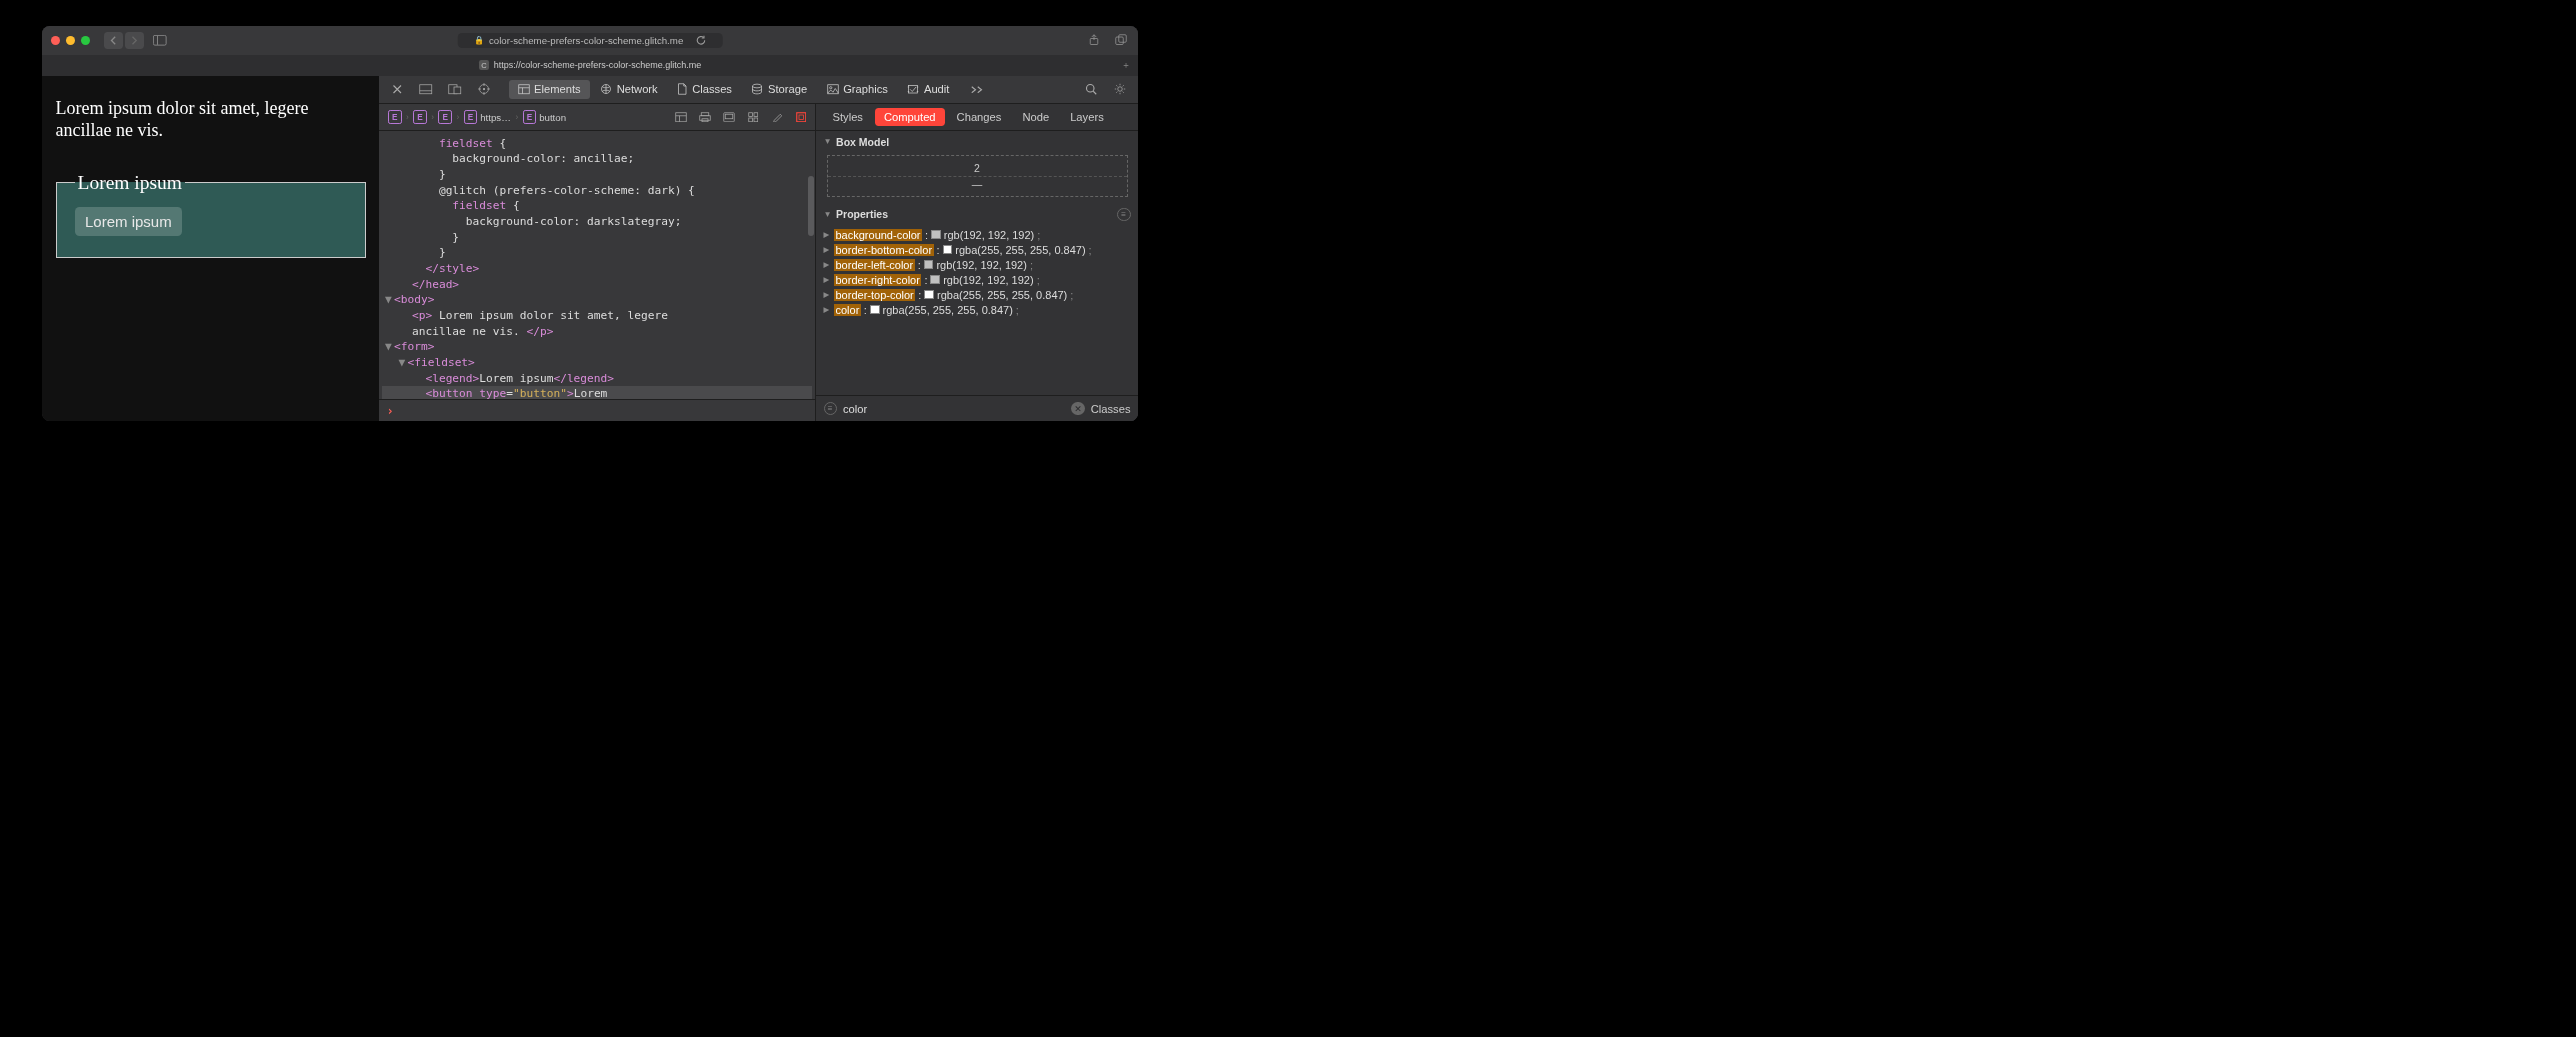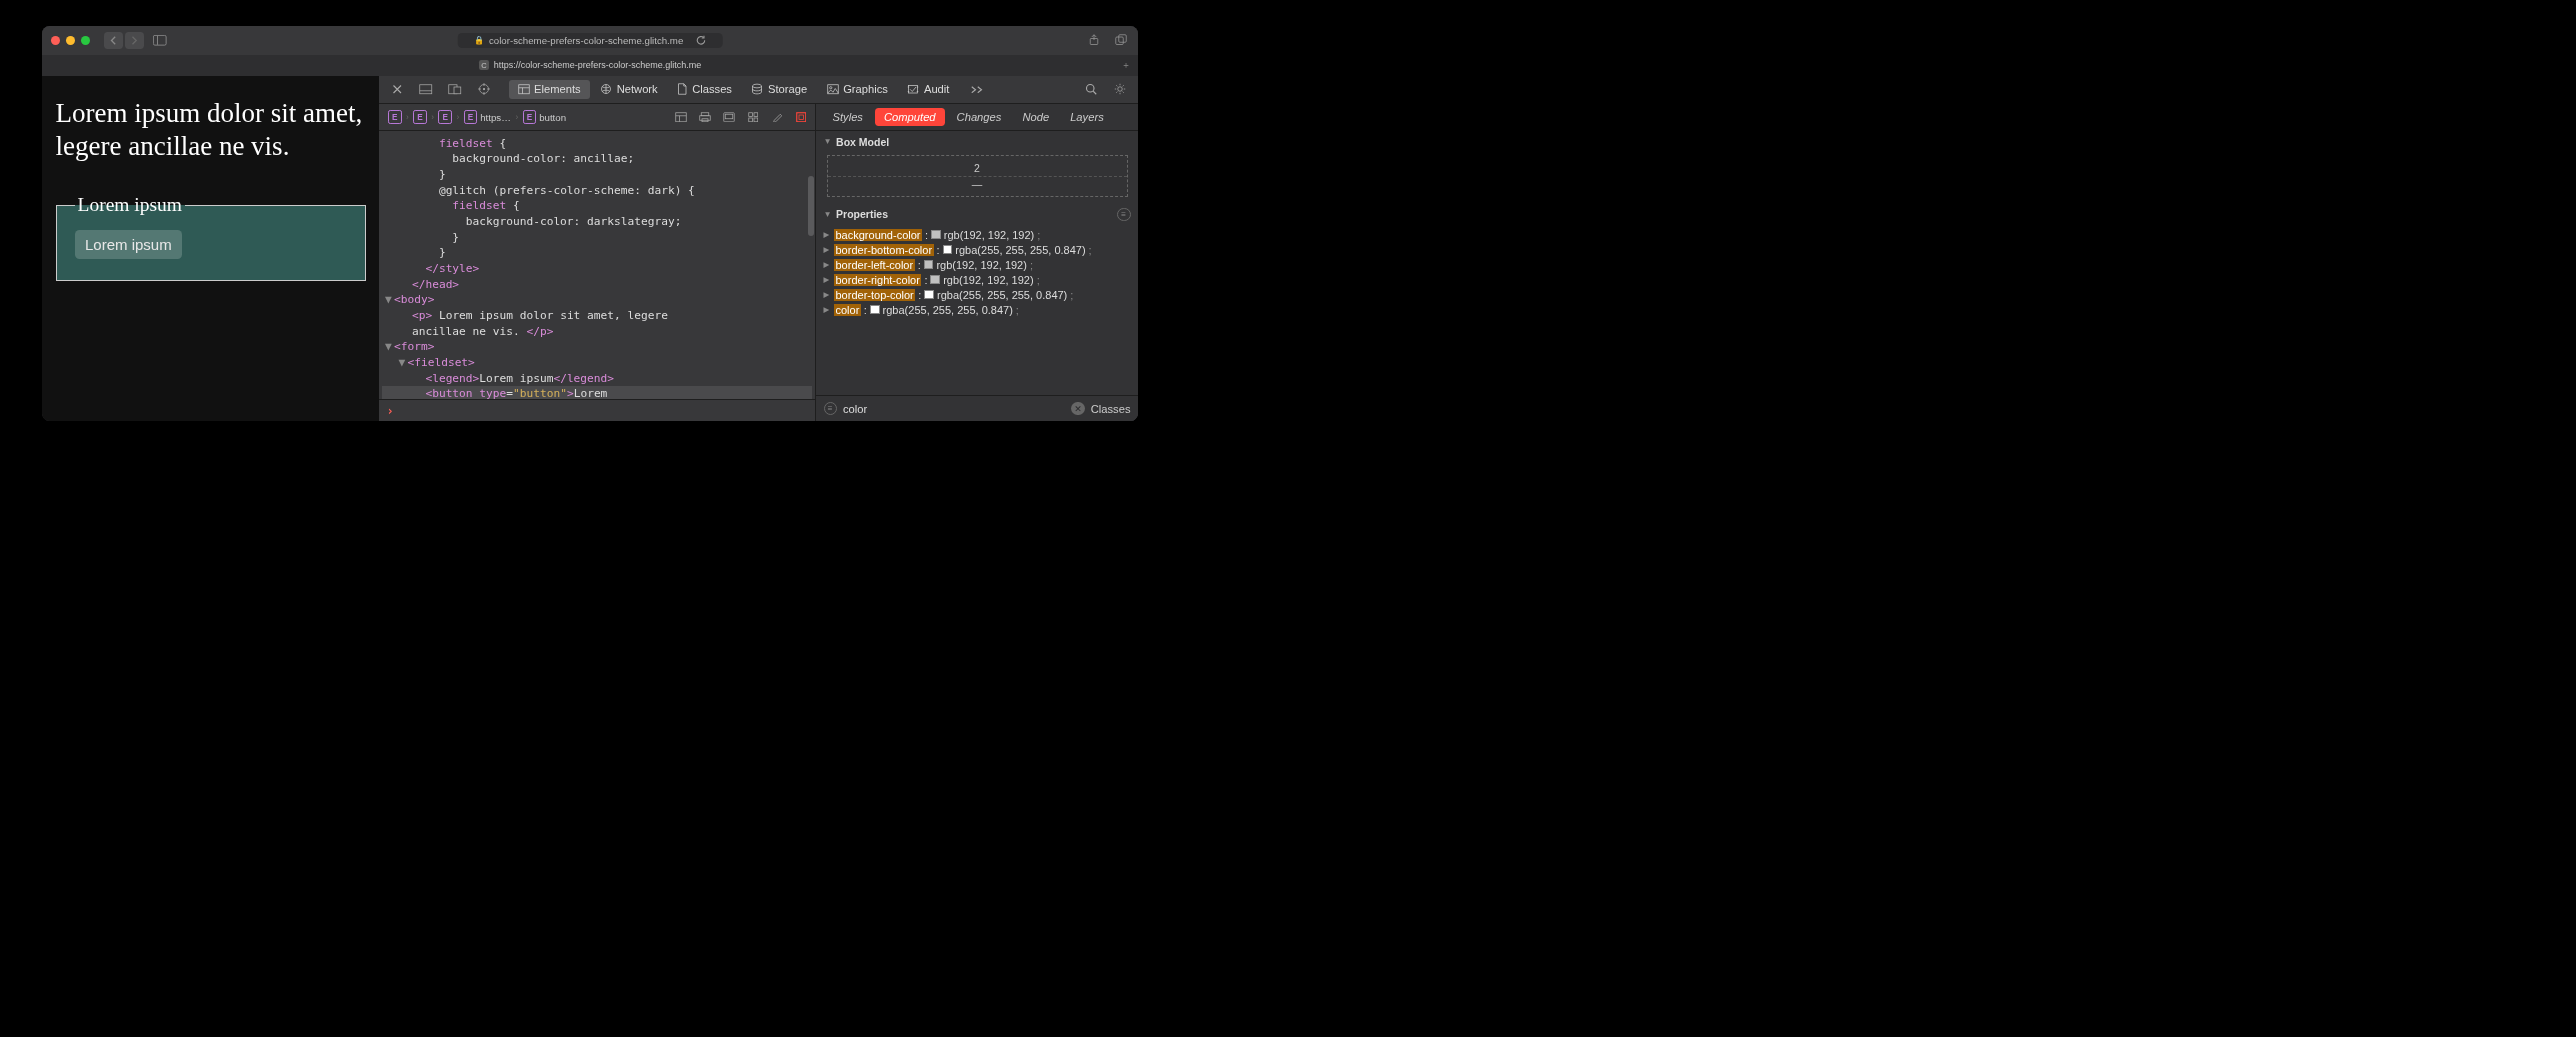--- a/index.html
+++ b/index.html
@@ -24,21 +24,21 @@
 .tb-icon { width: 16.5px; height: 16.5px; display: flex; align-items: center; justify-content: center; }
 
 
 .tabbar { height: 21px; background: #2e2e30; display: flex; align-items: center; justify-content: center; font-size: 9px; color: #ccc; position: relative; }
 .tab-fav { width: 10.5px; height: 10.5px; background: #555; border-radius: 2.2px; margin-right: 4.5px; display: inline-flex; align-items:center; justify-content:center; font-size:7.5px; color:#ccc;}
 .tab-plus { position: absolute; right: 7.5px; color: #888; }
 
 
 .split { display: flex; height: calc(100% - 49px); }
 .page { width: 337px; background: #111; color: #fff; padding: 21px 13.5px; }
-.page p { font-family: Georgia, 'Times New Roman', serif; font-size: 27px; line-height: 1.25; margin-bottom: 30px; }
+.page p { font-family: Georgia, 'Times New Roman', serif; font-size: 18px; line-height: 1.25; margin-bottom: 30px; }
 .page fieldset { border: 1.5px solid #ccc; background: #2f5a55; padding: 13.5px 18px 21px; }
 .page legend { font-family: Georgia, serif; font-size: 19.5px; color: #fff; padding: 0 3px; }
 .page button { background: #547873; color: #e8e8e8; border: none; padding: 6px 10.5px; font-size: 15px; border-radius: 4.5px; }
 
 .devtools { flex: 1; display: flex; flex-direction: column; background: #38383a; }
 
 
 .dt-toolbar { height: 28.5px; display: flex; align-items: center; padding: 0 7.5px; gap: 8px; border-bottom: 0.7px solid #1e1e1e; }
 .dt-icon { width: 21px; height: 21px; display: flex; align-items: center; justify-content: center; color: #aaa; cursor: pointer; }
 .dt-tabs { display: flex; gap: 1.5px; margin-left: 6px; }
@@ -68,21 +68,21 @@
 .dom .txt { color: #ddd; }
 .dom .tri { color: #888; display: inline-block; width: 9px; }
 .dom .sel { background: #4a4a4c; }
 .dom-scroll { position:absolute; right:1.5px; top:45px; width:6px; height:60px; background:#5a5a5c; border-radius:3px; }
 
 .console-strip { height: 22.5px; border-top: 0.7px solid #1e1e1e; display: flex; align-items: center; padding: 0 7.5px; }
 .console-strip .prompt { color: #ff5f57; font-family: Menlo, monospace; font-weight: bold; }
 
 
 .sidebar { width: 322px; display: flex; flex-direction: column; background: #333335; }
-.sb-tabs { height: 27px; display: flex; align-items: center; gap: 3px; padding: 0 7.5px; border-bottom: 0.7px solid #1e1e1e; font-style: italic; }
+.sb-tabs { height: 27px; display: flex; align-items: center; gap: 3px; padding: 0 7.5px; border-bottom: 0.7px solid #1e1e1e; }
 .sb-tab { padding: 3px 9px; color: #ccc; font-size: 11.2px; border-radius: 3.7px; cursor: pointer; }
 .sb-tab.active { background: #ff453a; color: #fff; }
 
 .sb-section-hdr { display: flex; align-items: center; gap: 4.5px; padding: 4.5px 7.5px; color: #ddd; font-size: 10.5px; font-weight: 600; }
 .sb-section-hdr .tri2 { color: #888; font-size: 8.2px; }
 .sb-section-hdr .filter-ico { margin-left:auto; color:#888; width:13.5px;height:13.5px; border:0.7px solid #666; border-radius:50%; display:flex;align-items:center;justify-content:center; font-size:8.2px;}
 .boxmodel { margin: 3px 10.5px 6px; border: 0.7px dashed #666; padding: 4.5px 0; text-align: center; color: #ccc; font-size: 10.5px; }
 .boxmodel .bm-row { padding: 1.5px 0; }
 
 .props { padding: 1.5px 7.5px 6px; font-size: 11px; overflow:auto; }

